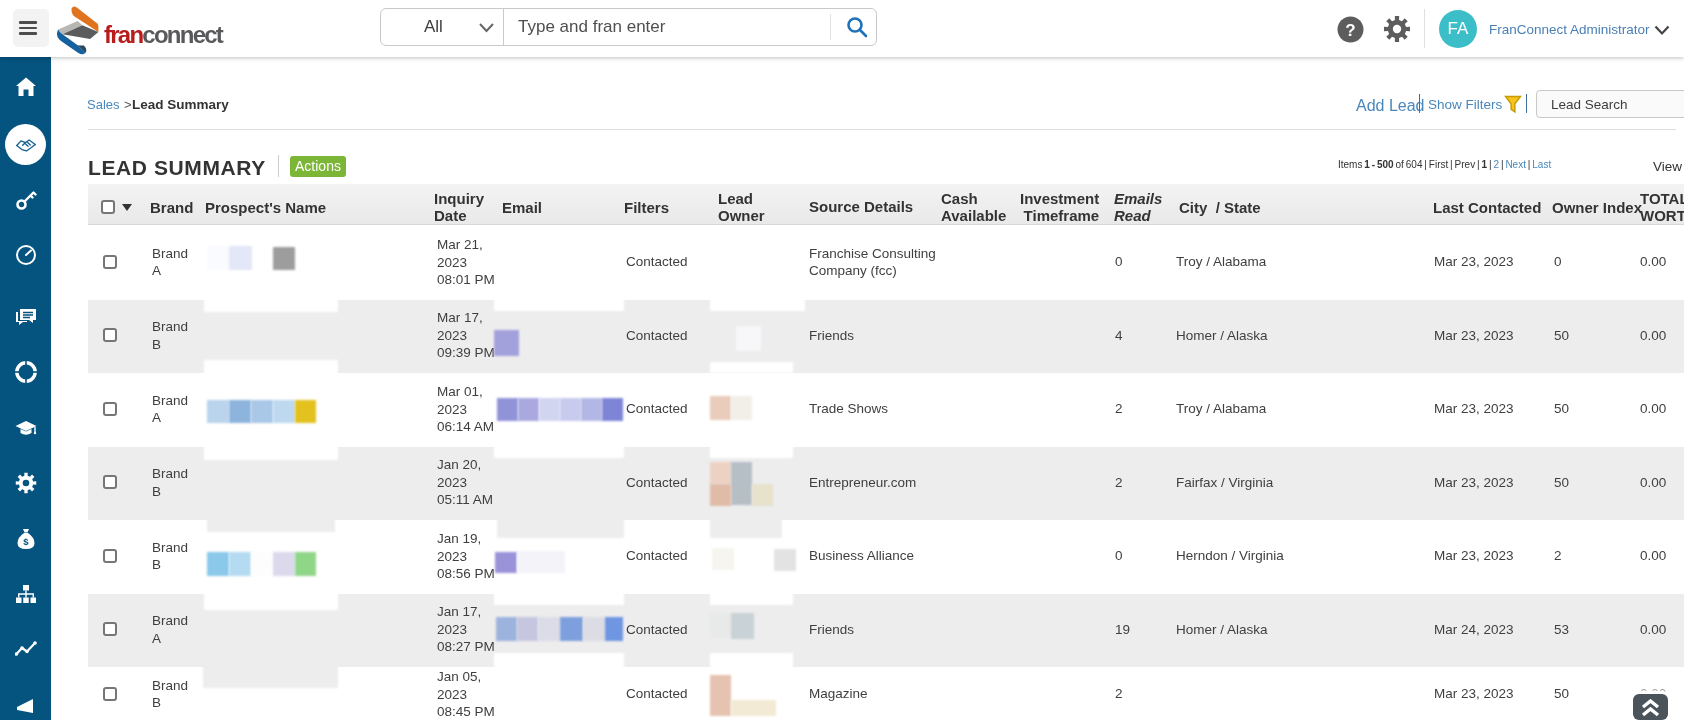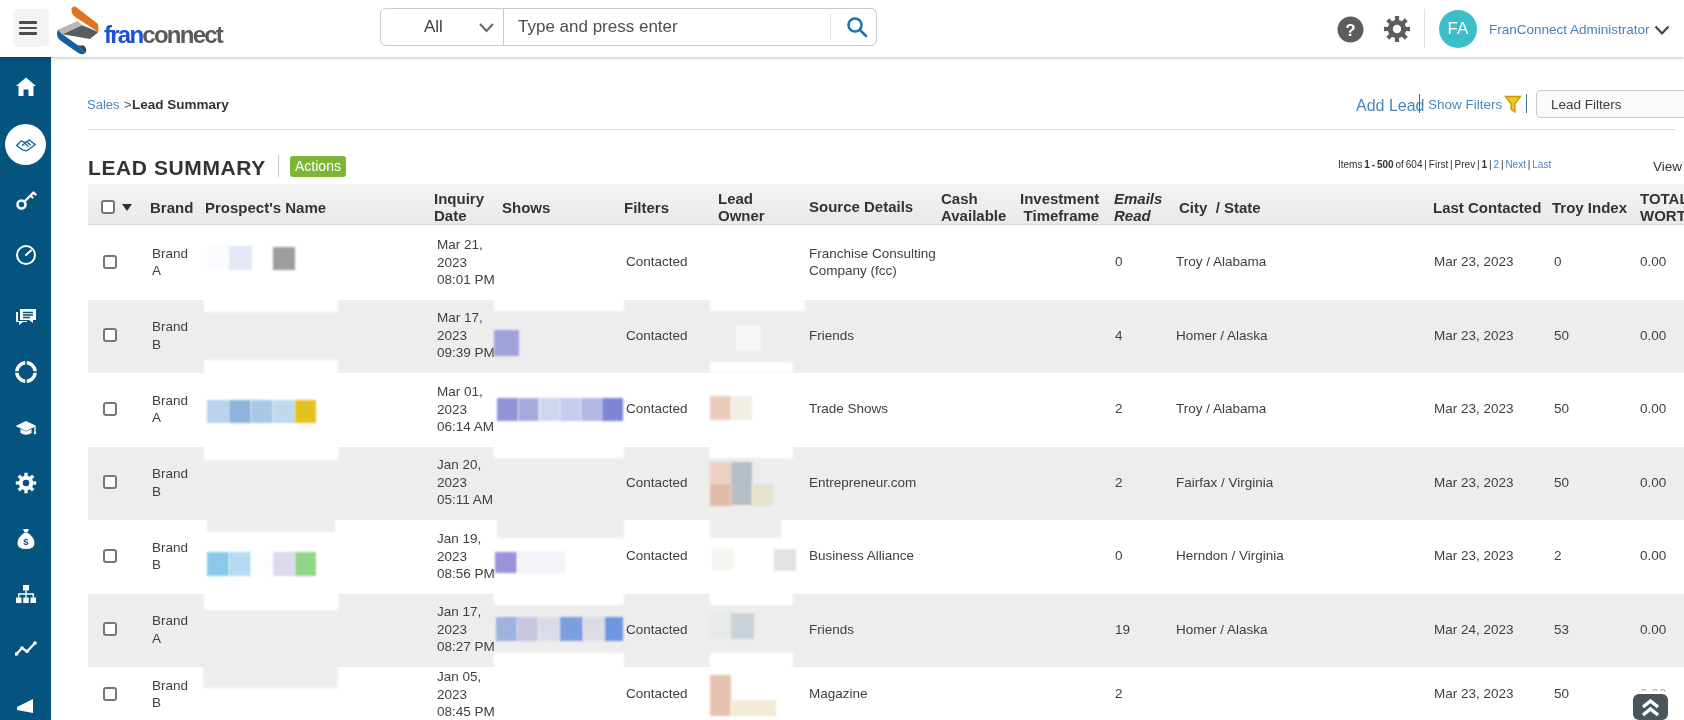--- a/index.html
+++ b/index.html
@@ -44,30 +44,30 @@
   <div class="stripe" style="top:446.5px;height:73.5px;"></div>
   <div class="stripe" style="top:593.5px;height:73.5px;"></div>
 
   <div class="cb" style="left:101px;top:200px;"></div>
   <svg class="abs" style="left:122px;top:203px;" width="11" height="9">
       <polygon points="0,1 10,1 5,8" fill="#333"></polygon>
     </svg>
   <div class="ht" style="left:150px;top:199px;">Brand</div>
   <div class="ht" style="left:205px;top:199px;">Prospect's Name</div>
   <div class="ht" style="left:434px;top:190px;">Inquiry<br>Date</div>
-  <div class="ht" style="left:502px;top:199px;">Shows</div>
+  <div class="ht" style="left:502px;top:199px;">Email</div>
   <div class="ht" style="left:624px;top:199px;">Filters</div>
   <div class="ht" style="left:718px;top:190px;">Lead<br>Owner</div>
   <div class="ht" style="left:809px;top:198px;">Source Details</div>
   <div class="ht" style="left:941px;top:190px;">Cash<br>Available</div>
   <div class="ht" style="left:1020px;top:190px;text-align:right;">Investment<br>Timeframe</div>
   <div class="ht" style="left:1114px;top:190px;font-style:italic;">Emails<br>Read</div>
   <div class="ht" style="left:1179px;top:199px;">City&nbsp; / State</div>
   <div class="ht" style="left:1433px;top:199px;">Last Contacted</div>
-  <div class="ht" style="left:1552px;top:199px;">Troy Index</div>
+  <div class="ht" style="left:1552px;top:199px;">Owner Index</div>
   <div class="ht" style="left:1640px;top:190px;">TOTAL<br>WORTH</div>
 
   <div class="cb" style="left:103px;top:255px;"></div>
   <div class="ct" style="left:152px;top:244.5px;">Brand<br>A</div>
   <div class="ct" style="left:437px;top:236px;">Mar 21,<br>2023<br>08:01 PM</div>
   <div class="ct" style="left:626px;top:253px;">Contacted</div>
   <div class="ct" style="left:809px;top:244.5px;">Franchise Consulting<br>Company (fcc)</div>
   <div class="ct" style="left:1115px;top:253px;">0</div>
   <div class="ct" style="left:1176px;top:253px;">Troy / Alabama</div>
   <div class="ct" style="left:1434px;top:253px;">Mar 23, 2023</div>
@@ -220,49 +220,49 @@
   <div class="abs" style="left:88px;top:129px;width:1588px;height:1px;background:#ddd;"></div>
 
   <div class="abs" style="left:1356px;top:97px;font-size:16px;color:#4a87bc;">Add&nbsp;Lead</div>
   <div class="vdiv" style="left:1418.5px;top:94px;height:19px;background:#3c6e9f;"></div>
   <div class="abs" style="left:1428px;top:97px;font-size:13.5px;color:#4a87bc;">Show&nbsp;Filters</div>
   <svg class="abs" style="left:1504px;top:95px;" width="18" height="19" viewBox="0 0 18 19">
     <path d="M1.5 1.5 h15 l-5.6 7.2 v8.3 l-3.8 -2.6 v-5.7 z" fill="#f7c31c" stroke="#c79a00" stroke-width="1.4"></path>
   </svg>
   <div class="vdiv" style="left:1526px;top:94px;height:19px;background:#3c6e9f;"></div>
   <div class="abs" style="left:1536px;top:90px;width:160px;height:28px;border:1px solid #c9c9c9;border-radius:4px;background:#fafafa;"></div>
-  <div class="abs" style="left:1551px;top:97px;font-size:13.5px;color:#3d3d3d;">Lead Filters</div>
+  <div class="abs" style="left:1551px;top:97px;font-size:13.5px;color:#3d3d3d;">Lead Search</div>
 
   <div class="abs b" style="left:88px;top:156px;font-size:21px;color:#333;letter-spacing:.6px;">LEAD SUMMARY</div>
   <div class="vdiv" style="left:278px;top:155px;height:22px;background:#ccc;"></div>
   <div class="abs" style="left:290px;top:156px;width:56px;height:21px;background:#7cb637;border-radius:3px;color:#fff;font-size:14px;text-align:center;line-height:21px;">Actions</div>
 
   <div class="abs" style="left:1338px;top:159px;font-size:10px;color:#333;word-spacing:-0.9px;">Items <span class="b">1 - 500</span> of 604 | First | Prev | <span class="b">1</span> | <span class="lnk">2</span> | <span class="lnk">Next</span> | <span class="lnk">Last</span></div>
   <div class="abs" style="left:1653px;top:159px;font-size:13.5px;color:#333;">View Per</div>
 
   <div class="topbar">
     <div class="burgerbg"></div>
     <div class="bar" style="top:21px;"></div>
     <div class="bar" style="top:26.5px;"></div>
     <div class="bar" style="top:32px;"></div>
     <svg class="abs" style="left:56px;top:5px;" width="47" height="52" viewBox="0 0 47 52">
       <path d="M15.8 3.2 Q17.3 0 20.8 2.5 L41 18.2 Q42.4 19.4 42.4 21.2 L42.4 26.9 L17.8 11 Q14.6 7 15.8 3.2 Z" fill="#e0731d"></path>
       <path d="M2.2 24.6 L21.7 16 L26.3 20.3 L6.5 29.3 Z" fill="#b9b7b3"></path>
       <path d="M26.3 20.3 L42.4 26.9 L34.1 33.9 L6.5 29.3 Z" fill="#5b5c5e"></path>
       <path d="M2.2 24.6 Q0 29 1.8 32.5 Q3 34.8 6.8 37.3 L22 47.7 Q26.5 50.7 29.4 47.9 L21.7 40.2 L6.5 29.3 Q3.4 27 2.2 24.6 Z" fill="#1561a0"></path>
       <path d="M21.7 40.2 L29.4 47.9 Q31.8 44.9 27.9 40.6 Q24.5 40.6 21.7 40.2 Z" fill="#27485e"></path>
     </svg>
-    <div class="abs" style="left:104px;top:20px;font-size:24px;line-height:30px;font-weight:bold;letter-spacing:-1.75px;"><span style="color:#1d4ed8;">fran</span><span style="color:#58595b;">connect</span></div>
+    <div class="abs" style="left:104px;top:20px;font-size:24px;line-height:30px;font-weight:bold;letter-spacing:-1.75px;"><span style="color:#b91c1c;">fran</span><span style="color:#58595b;">connect</span></div>
     <div class="searchbox"></div>
     <div class="abs" style="left:424px;top:17px;font-size:17px;color:#3f3f3f;">All</div>
     <svg class="abs" style="left:479px;top:23px;" width="15" height="10">
         <polyline points="1,1 7.5,8 14,1" fill="none" stroke="#666" stroke-width="2"></polyline>
       </svg>
     <div class="vdiv" style="left:503px;top:9px;height:36px;background:#c9c9c9;"></div>
-    <div class="abs" style="left:518px;top:17px;font-size:17px;color:#4f4f4f;">Type and press enter</div>
+    <div class="abs" style="left:518px;top:17px;font-size:17px;color:#4f4f4f;">Type and fran enter</div>
     <div class="vdiv" style="left:830px;top:14px;height:26px;background:#e2e2e2;"></div>
     <svg class="abs" style="left:845px;top:15px;" width="24" height="24" viewBox="0 0 24 24">
       <circle cx="10" cy="10" r="6.5" fill="none" stroke="#1f72b8" stroke-width="2.6"></circle>
       <line x1="15" y1="15" x2="21" y2="21" stroke="#1f72b8" stroke-width="2.6" stroke-linecap="round"></line>
     </svg>
 
     <svg class="abs" style="left:1337px;top:16px;" width="27" height="27" viewBox="0 0 27 27">
       <circle cx="13.5" cy="13.5" r="13" fill="#5d5d5d"></circle>
       <text x="13.5" y="19.5" font-size="17" font-weight="bold" fill="#fff" text-anchor="middle" font-family="Liberation Sans">?</text>
     </svg>

